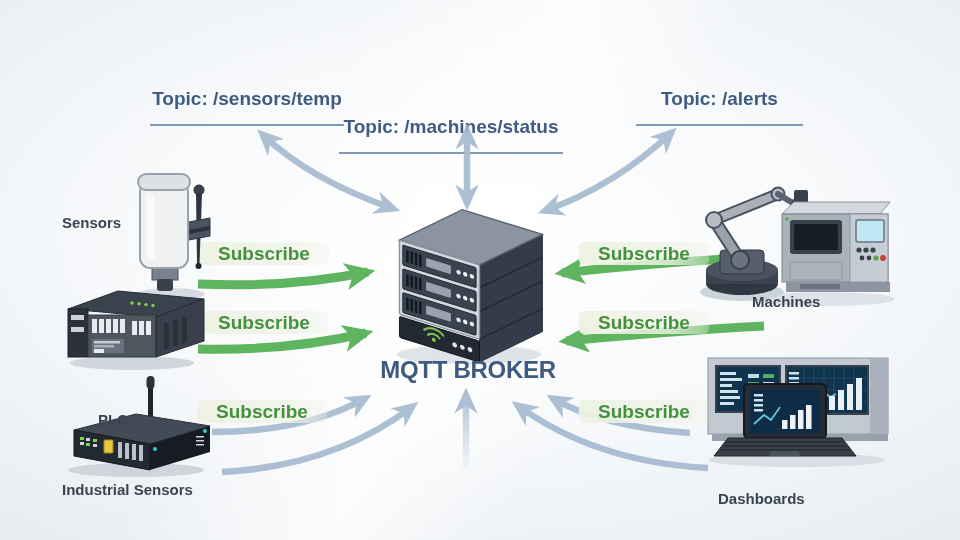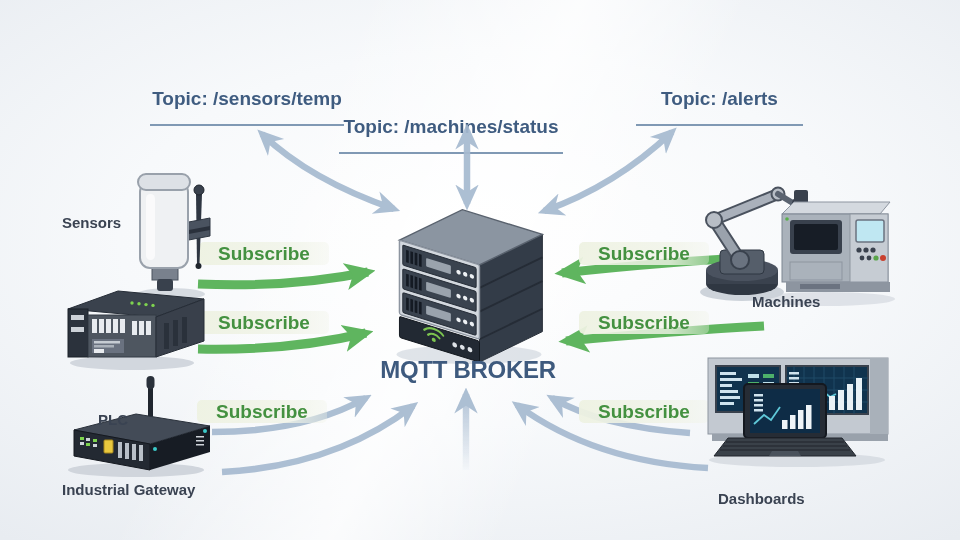--- a/index.html
+++ b/index.html
@@ -292,19 +292,19 @@
     <g stroke="#20252c" stroke-width="1">
       <line x1="34" y1="96" x2="152" y2="96"></line>
         <line x1="31" y1="100" x2="155" y2="100"></line>
         <line x1="28" y1="104" x2="158" y2="104"></line>
     </g>
     <polygon points="80,105 106,105 109,110 77,110" fill="#4a525c"></polygon>
   </svg>
 
   <div class="device-label" style="left:62px;top:214px;">Sensors</div>
   <div class="device-label" style="left:98px;top:367px;margin-top:44px;">PLC</div>
-  <div class="device-label" style="left:62px;top:481px;">Industrial Gateway</div>
+  <div class="device-label" style="left:62px;top:481px;">Industrial Sensors</div>
   <div class="device-label" style="left:752px;top:293px;text-align:right;">Machines</div>
   <div class="device-label" style="left:718px;top:474px;margin-top:16px;">Dashboards</div>
 
   <div class="broker-label">MQTT BROKER</div>
 
 </div>
 
 </body></html>

